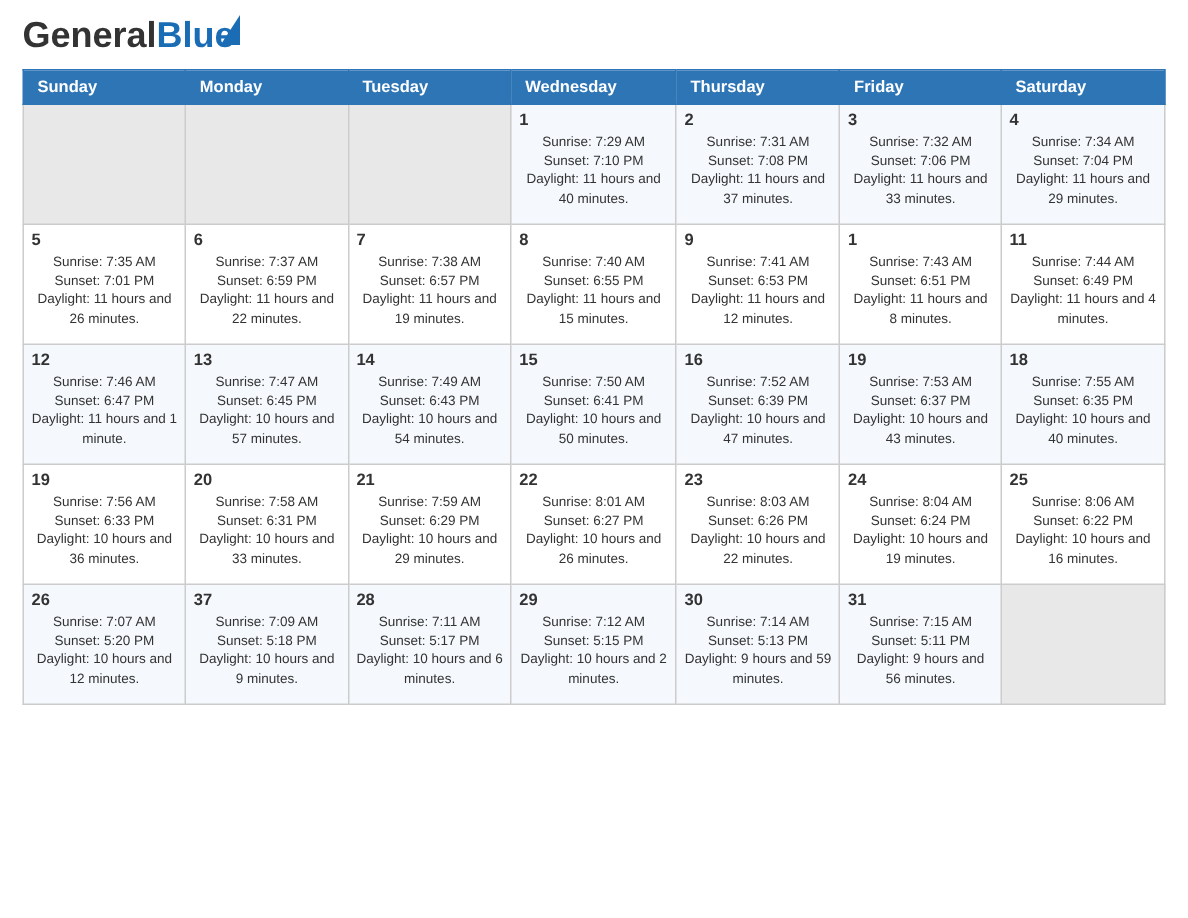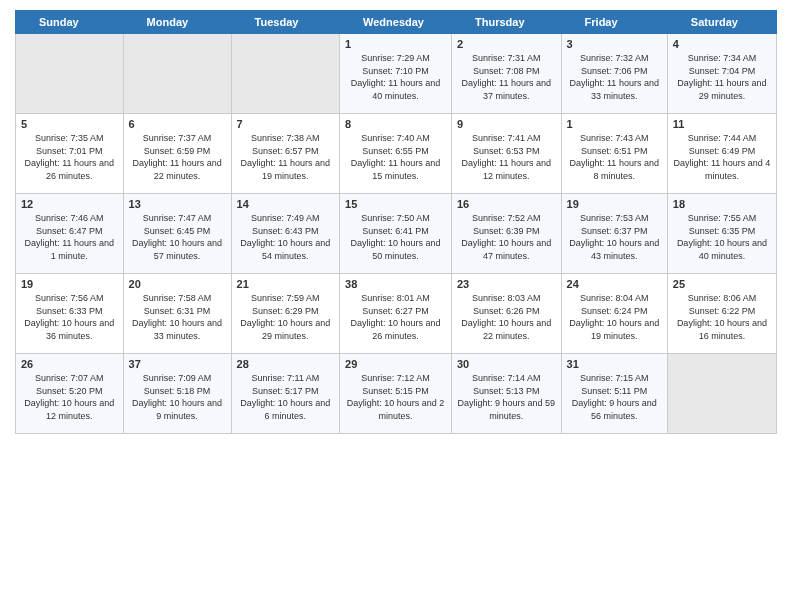--- a/index.html
+++ b/index.html
@@ -42,21 +42,21 @@
     }
     table {
       width: 100%;
       border-collapse: collapse;
       font-size: 9.5px;
     }
     thead tr th {
       background-color: #2e75b6;
       color: #fff;
       text-align: left;
-      padding: 5px 23px;
+      padding: 5px 9px;
       font-size: 11px;
       font-weight: bold;
       border: 1px solid #2e75b6;
     }
     tbody tr {
       vertical-align: top;
     }
     tbody tr:nth-child(odd) {
       background-color: #f5f8fc;
     }
@@ -81,20 +81,32 @@
       font-size: 9px;
       color: #333;
       line-height: 1.4;
       text-align: center;
     }
   </style>
 </head>
 <body>
 
 <div class="page">
+  <div class="header">
+    <div class="logo">
+      <div style="position:relative; display:inline-block;">
+        <span style="font-size:24px; font-weight:bold; color:#333;">General</span><span style="font-size:24px; font-weight:bold; color:#1a6db5;">Blue</span>
+        <div style="position:absolute; right:-4px; top:0; width:0; height:0; border-left:13px solid transparent; border-bottom:20px solid #1a6db5;"></div>
+      </div>
+    </div>
+    <div class="title-block">
+      <div class="month-title"></div>
+      <div class="location"></div>
+    </div>
+  </div>
 
   <table>
     <thead>
       <tr>
         <th>Sunday</th>
         <th>Monday</th>
         <th>Tuesday</th>
         <th>Wednesday</th>
         <th>Thursday</th>
         <th>Friday</th>
@@ -190,21 +202,21 @@
           </td>
           <td>
             <span class="day-number">20</span>
             <div class="day-info">Sunrise: 7:58 AM<br>Sunset: 6:31 PM<br>Daylight: 10 hours and 33 minutes.</div>
           </td>
           <td>
             <span class="day-number">21</span>
             <div class="day-info">Sunrise: 7:59 AM<br>Sunset: 6:29 PM<br>Daylight: 10 hours and 29 minutes.</div>
           </td>
           <td>
-            <span class="day-number">38</span>
+            <span class="day-number">22</span>
             <div class="day-info">Sunrise: 8:01 AM<br>Sunset: 6:27 PM<br>Daylight: 10 hours and 26 minutes.</div>
           </td>
           <td>
             <span class="day-number">23</span>
             <div class="day-info">Sunrise: 8:03 AM<br>Sunset: 6:26 PM<br>Daylight: 10 hours and 22 minutes.</div>
           </td>
           <td>
             <span class="day-number">24</span>
             <div class="day-info">Sunrise: 8:04 AM<br>Sunset: 6:24 PM<br>Daylight: 10 hours and 19 minutes.</div>
           </td>

